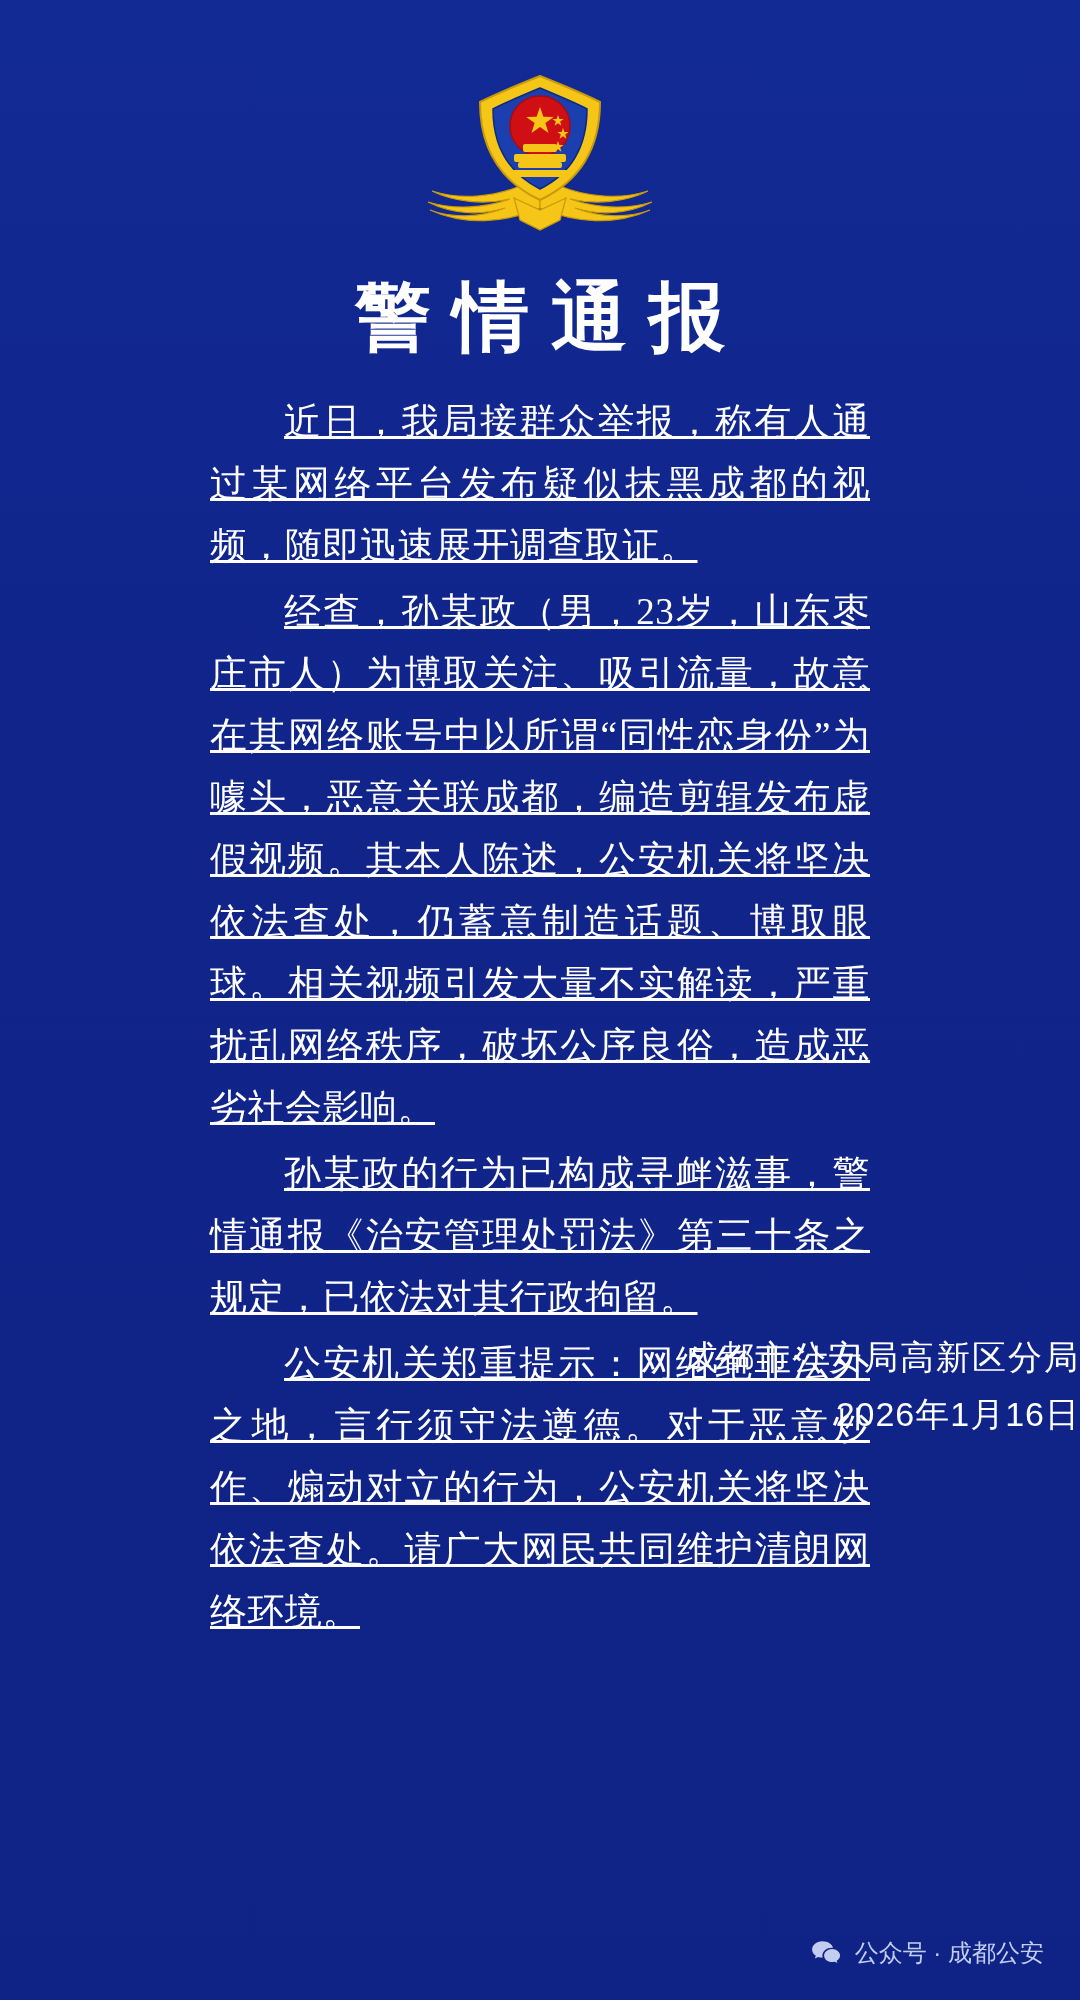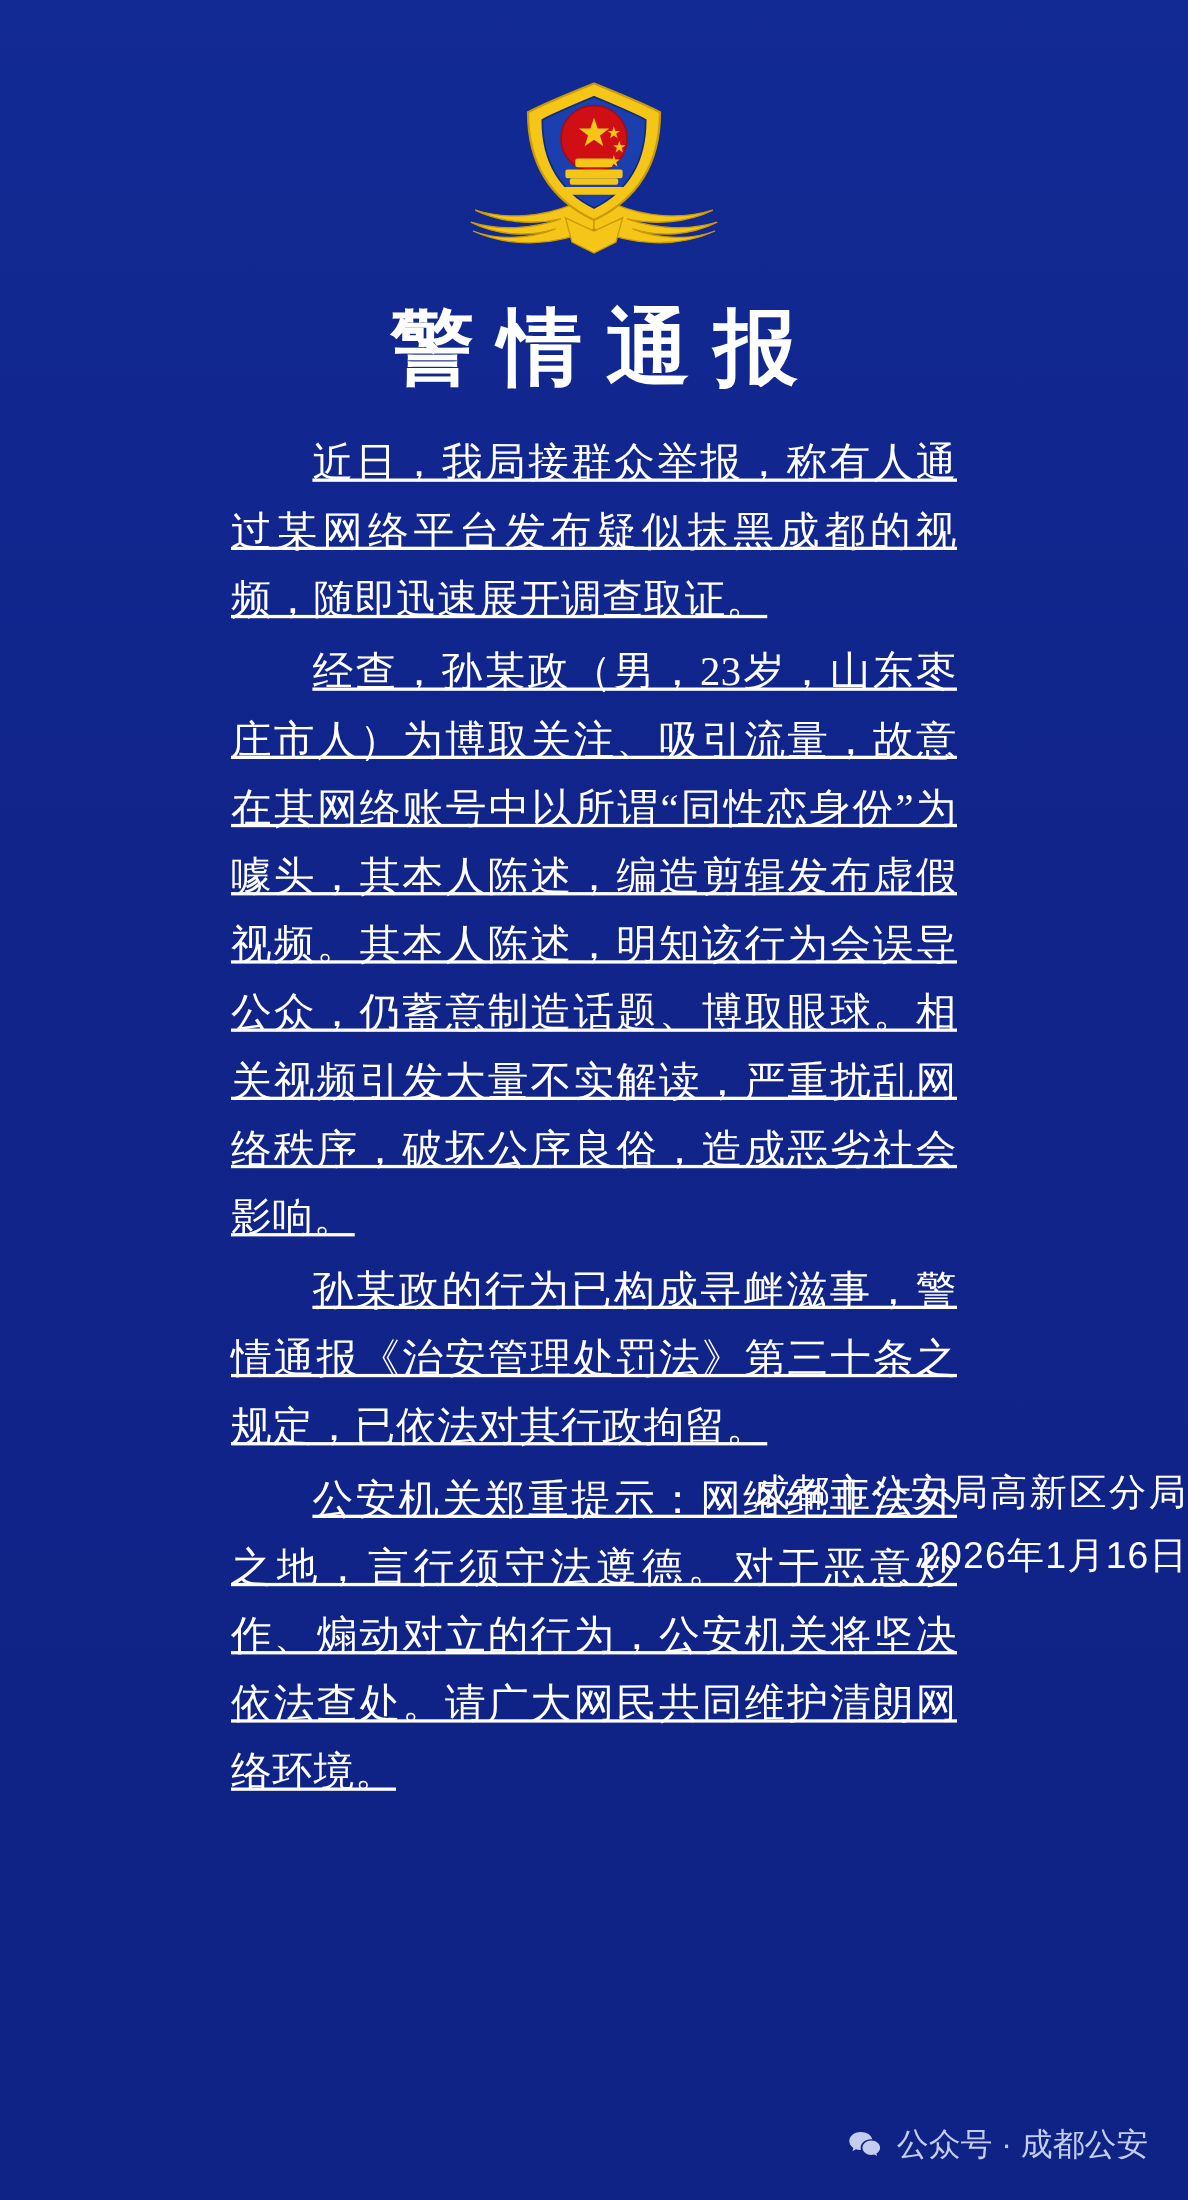--- a/index.html
+++ b/index.html
@@ -91,21 +91,21 @@
 
   
   .footer {
     position: absolute;
     right: 36px;
     bottom: 30px;
     display: flex;
     align-items: center;
     gap: 12px;
     color: #cdd7f5;
-    font-size: 29px;
+    font-size: 24px;
     font-family: "Liberation Sans", sans-serif;
     opacity: 0.95;
   }
   .wechat-icon {
     width: 34px;
     height: 34px;
     display: block;
   }
 </style>
 </head>
@@ -142,21 +142,21 @@
         <rect x="100" y="112" width="60" height="7" rx="2"></rect>
         <rect x="113" y="86" width="34" height="8" rx="2"></rect>
       </g>
     </svg>
   </div>
 
   <div class="title">警情通报</div>
 
   <div class="body-copy">
     <p>近日，我局接群众举报，称有人通过某网络平台发布疑似抹黑成都的视频，随即迅速展开调查取证。</p>
-    <p>经查，孙某政（男，23岁，山东枣庄市人）为博取关注、吸引流量，故意在其网络账号中以所谓“同性恋身份”为噱头，其本人陈述，编造剪辑发布虚假视频。其本人陈述，明知该行为会误导公众，仍蓄意制造话题、博取眼球。相关视频引发大量不实解读，严重扰乱网络秩序，破坏公序良俗，造成恶劣社会影响。</p>
+    <p>经查，孙某政（男，23岁，山东枣庄市人）为博取关注、吸引流量，故意在其网络账号中以所谓“同性恋身份”为噱头，恶意关联成都，编造剪辑发布虚假视频。其本人陈述，公安机关将坚决依法查处，仍蓄意制造话题、博取眼球。相关视频引发大量不实解读，严重扰乱网络秩序，破坏公序良俗，造成恶劣社会影响。</p>
     <p>孙某政的行为已构成寻衅滋事，警情通报《治安管理处罚法》第三十条之规定，已依法对其行政拘留。</p>
     <p>公安机关郑重提示：网络绝非法外之地，言行须守法遵德。对于恶意炒作、煽动对立的行为，公安机关将坚决依法查处。请广大网民共同维护清朗网络环境。</p>
   </div>
 
   <div class="signature">
     <div class="dept">成都市公安局高新区分局</div>
     <div class="date">2026年1月16日</div>
   </div>
 
   <div class="footer">

